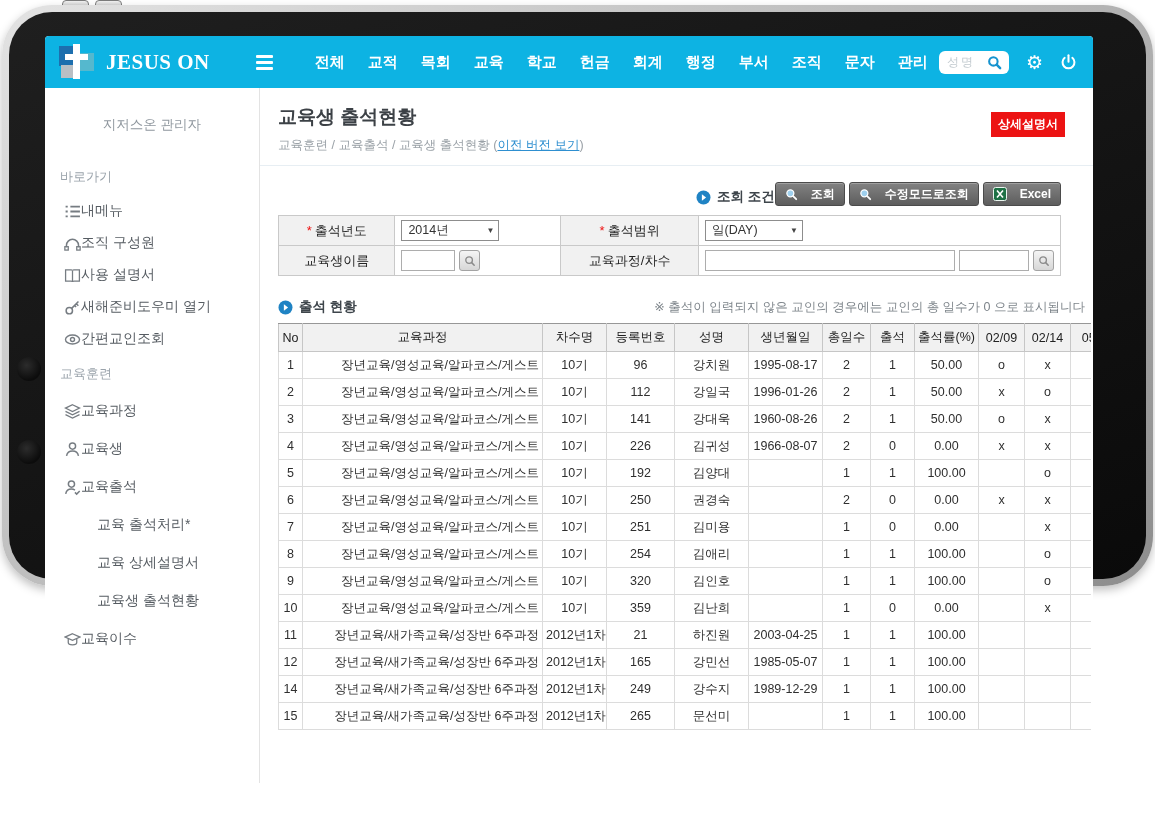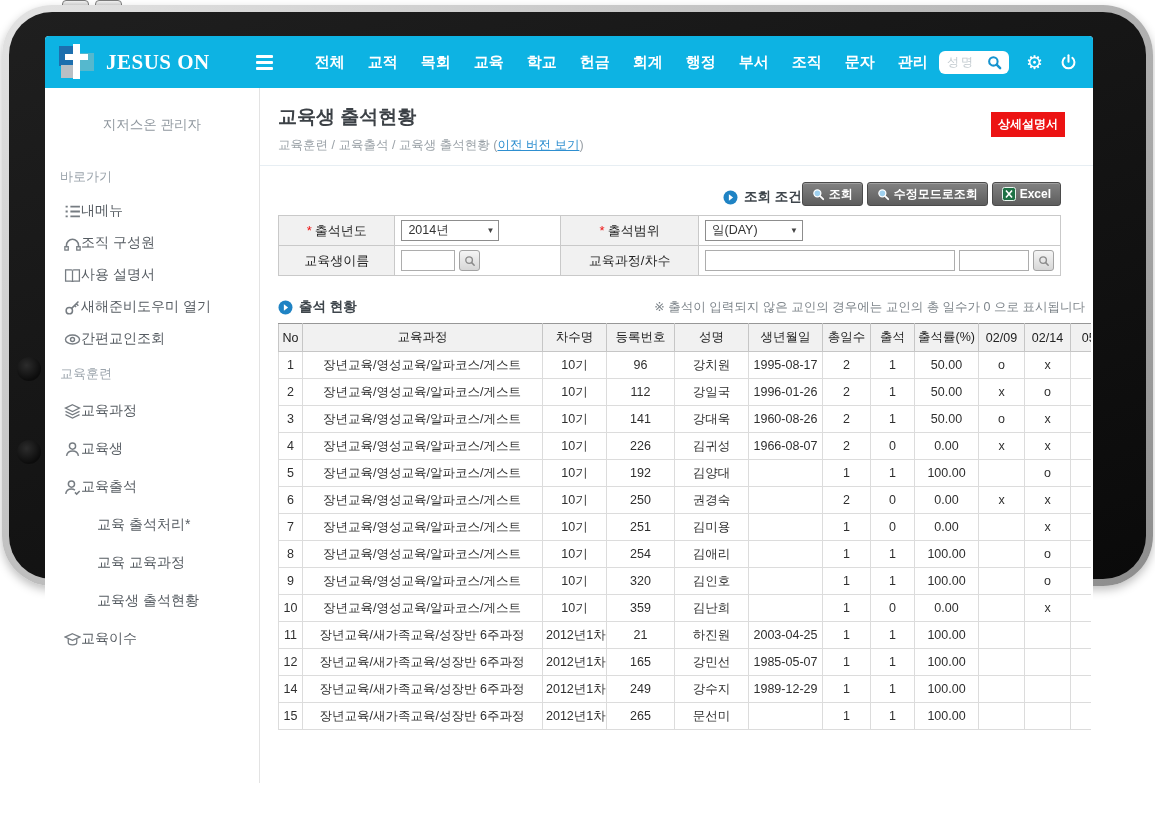--- a/index.html
+++ b/index.html
@@ -65,21 +65,21 @@
   .crumb { font-size:12.5px; color:#9aa1a7; }
   .crumb a { color:#2e8fd0; text-decoration:underline; cursor:pointer; }
   .manual { align-self:flex-start; margin-top:8px; background:#ec1313; color:#fff; border:0;
     font-size:12px; font-weight:bold; padding:4px 7px; cursor:pointer; font-family:inherit; }
 
   
   .criteria { padding:16px 0 0 18px; }
   .sect-row { width:783px; display:flex; justify-content:flex-end; align-items:flex-end; margin-bottom:9px; }
   .sect-label { display:flex; align-items:center; gap:6px; font-size:13.5px; font-weight:bold; color:#3e454b; }
   .btns { display:flex; gap:4px; }
-  .abtn { display:flex; align-items:center; gap:4px; height:24px; padding:8px 9px; cursor:pointer;
+  .abtn { display:flex; align-items:center; gap:13px; height:24px; padding:8px 9px; cursor:pointer;
     background:linear-gradient(#828282,#5d5d5d); border:1px solid #4b4b4b; border-radius:3px;
     color:#fff; font-size:12px; font-weight:bold; font-family:inherit;
     box-shadow:inset 0 1px 0 rgba(255,255,255,.25); }
   .abtn-ico { display:flex; }
 
   .ctable { width:783px; border-collapse:collapse; font-size:13px; color:#333; }
   .ctable td { border:1px solid #c9c9c9; height:30px; padding:0 6px; }
   .ctable td.lbl { background:#f1f1f1; text-align:center; color:#222; }
   .req { color:#e11; margin-right:3px; }
   .fld-inner { display:flex; align-items:center; gap:4px; }
@@ -95,21 +95,21 @@
   
   .grid-sect { padding:22px 0 0 18px; }
   .sect-row2 { width:807px; display:flex; justify-content:space-between; align-items:center; margin-bottom:7px; }
   .note { font-size:12.5px; color:#7d848a; }
   .tablewrap { width:813px; overflow:hidden; }
   .grid { border-collapse:collapse; table-layout:fixed; width:832px; font-size:12.5px; color:#2f2f2f; }
   .grid th { background:#f1f1f1; border:1px solid #c6c6c6; border-top:1px solid #979797;
     height:28px; font-weight:normal; color:#222; padding:0 2px; overflow:hidden; white-space:nowrap; }
   .grid td { border:1px solid #dcdcdc; height:27px; background:#fff; text-align:center;
     padding:0 3px; overflow:hidden; white-space:nowrap; }
-  .grid td.course { text-align:center; padding-left:2px; }
+  .grid td.course { text-align:right; padding-left:2px; }
 </style>
 </head>
 <body>
 
 <div class="stage">
   <div class="top-btn b1"></div>
   <div class="top-btn b2"></div>
   <div class="tablet">
     <div class="bezel">
       <div class="bump m1"></div>
@@ -247,21 +247,21 @@
                     <path d="M1.6 14c.6-3 2.5-4.5 5.4-4.5 1.3 0 2.4.3 3.3.9" fill="none" stroke="currentColor" stroke-width="1.4"></path>
                     <path d="M10.3 12.6l1.6 1.6 2.9-3" fill="none" stroke="currentColor" stroke-width="1.4"></path>
                   </svg>
                 </span>
                 <span class="sb-txt">교육출석</span>
               </div>
               <div class="sb-item sub roomy">
                 <span class="sb-txt">교육 출석처리*</span>
               </div>
               <div class="sb-item sub roomy">
-                <span class="sb-txt">교육 교육과정</span>
+                <span class="sb-txt">교육 상세설명서</span>
               </div>
               <div class="sb-item sub roomy">
                 <span class="sb-txt">교육생 출석현황</span>
               </div>
               <div class="sb-item roomy">
                 <span class="sb-ico">
                   <svg viewBox="0 0 16 16">
                     <path d="M8 2.6 15 5.7 8 8.8 1 5.7z" fill="none" stroke="currentColor" stroke-width="1.2"></path>
                     <path d="M4 7.3v3.5c0 1.2 1.8 2.2 4 2.2s4-1 4-2.2V7.3" fill="none" stroke="currentColor" stroke-width="1.2"></path>
                   </svg>

